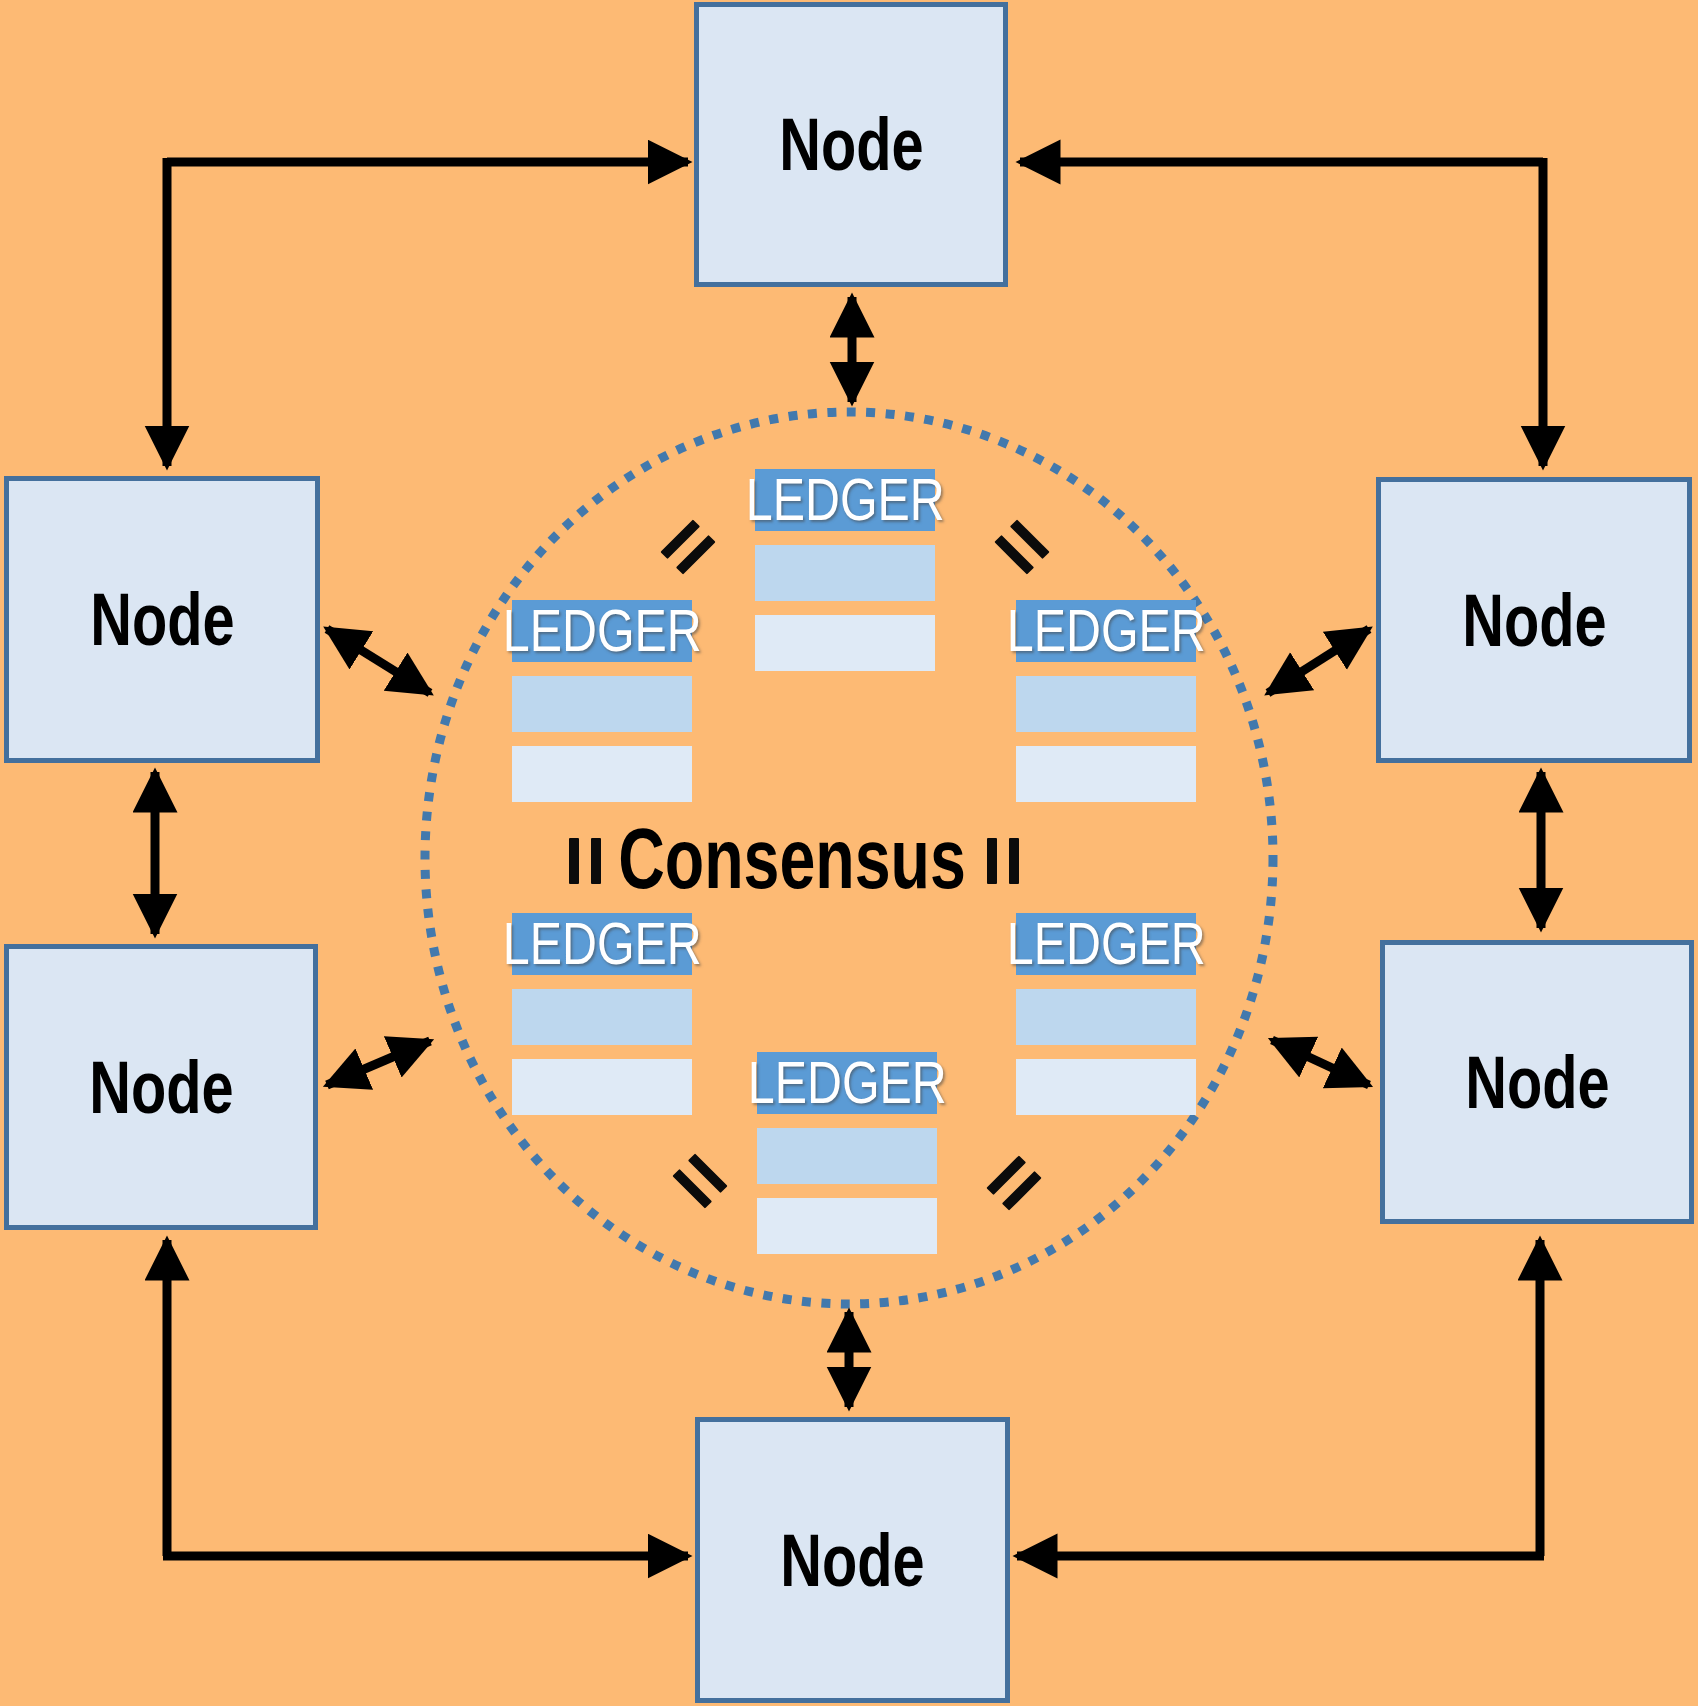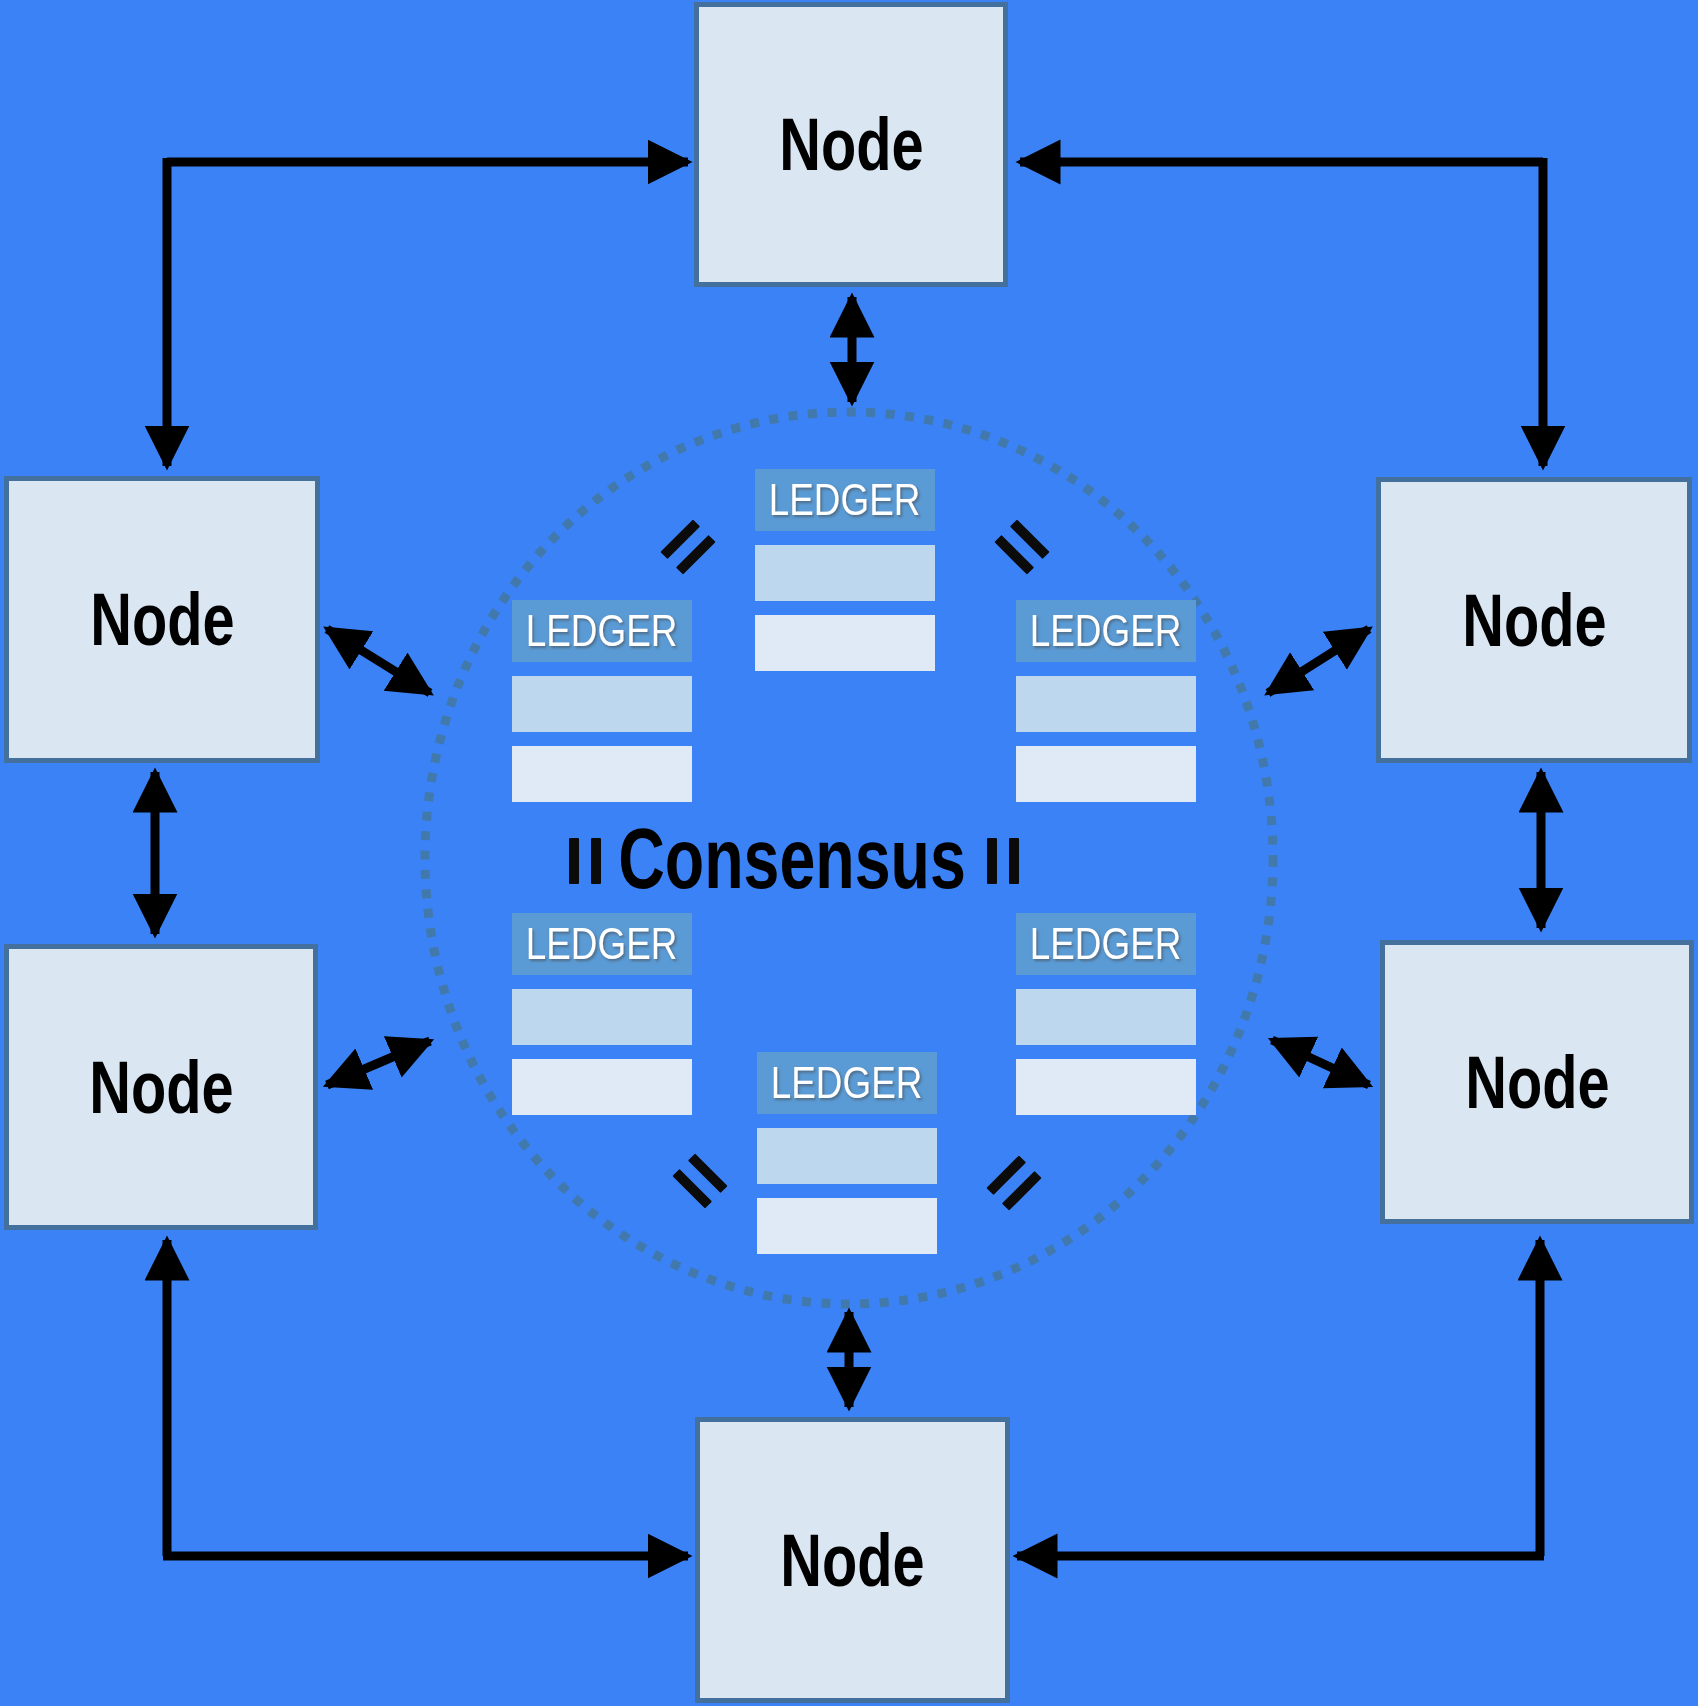--- a/index.html
+++ b/index.html
@@ -1,19 +1,19 @@
 <!DOCTYPE html>
 <html><head>
 <meta charset="utf-8">
 <style>
   html,body{margin:0;padding:0;background:#ffffff;}
   .canvas{
     position:relative;
     width:1698px;height:1706px;
-    background:#3b82f6;
+    background:#fdba74;
     overflow:hidden;
     font-family:"Liberation Sans", sans-serif;
   }
   .layer{position:absolute;left:0;top:0;width:100%;height:100%;}
 
   
   .node{
     position:absolute;
     background:#dbe6f3;
     border:5px solid #44709d;
@@ -35,21 +35,21 @@
 
   
   .ledger{
     position:absolute;width:180px;
     display:flex;flex-direction:column;
     z-index:3;
   }
   .ledger-header{
     height:62px;background:#5b9bd5;
     display:flex;align-items:center;justify-content:center;
-    color:#ffffff;font-size:45px;
+    color:#ffffff;font-size:59px;
     text-shadow:2px 2px 3px rgba(70,70,70,0.55);
   }
   .ledger-header span{transform:scaleX(0.82);white-space:nowrap;display:inline-block;}
   .ledger-row{height:56px;margin-top:14px;}
   .row-medium{background:#bdd7ee;}
   .row-light {background:#dfeaf6;}
   .ledger-top        {left:755px; top:469px;}
   .ledger-upper-left {left:512px; top:600px;}
   .ledger-upper-right{left:1016px;top:600px;}
   .ledger-lower-left {left:512px; top:913px;}

